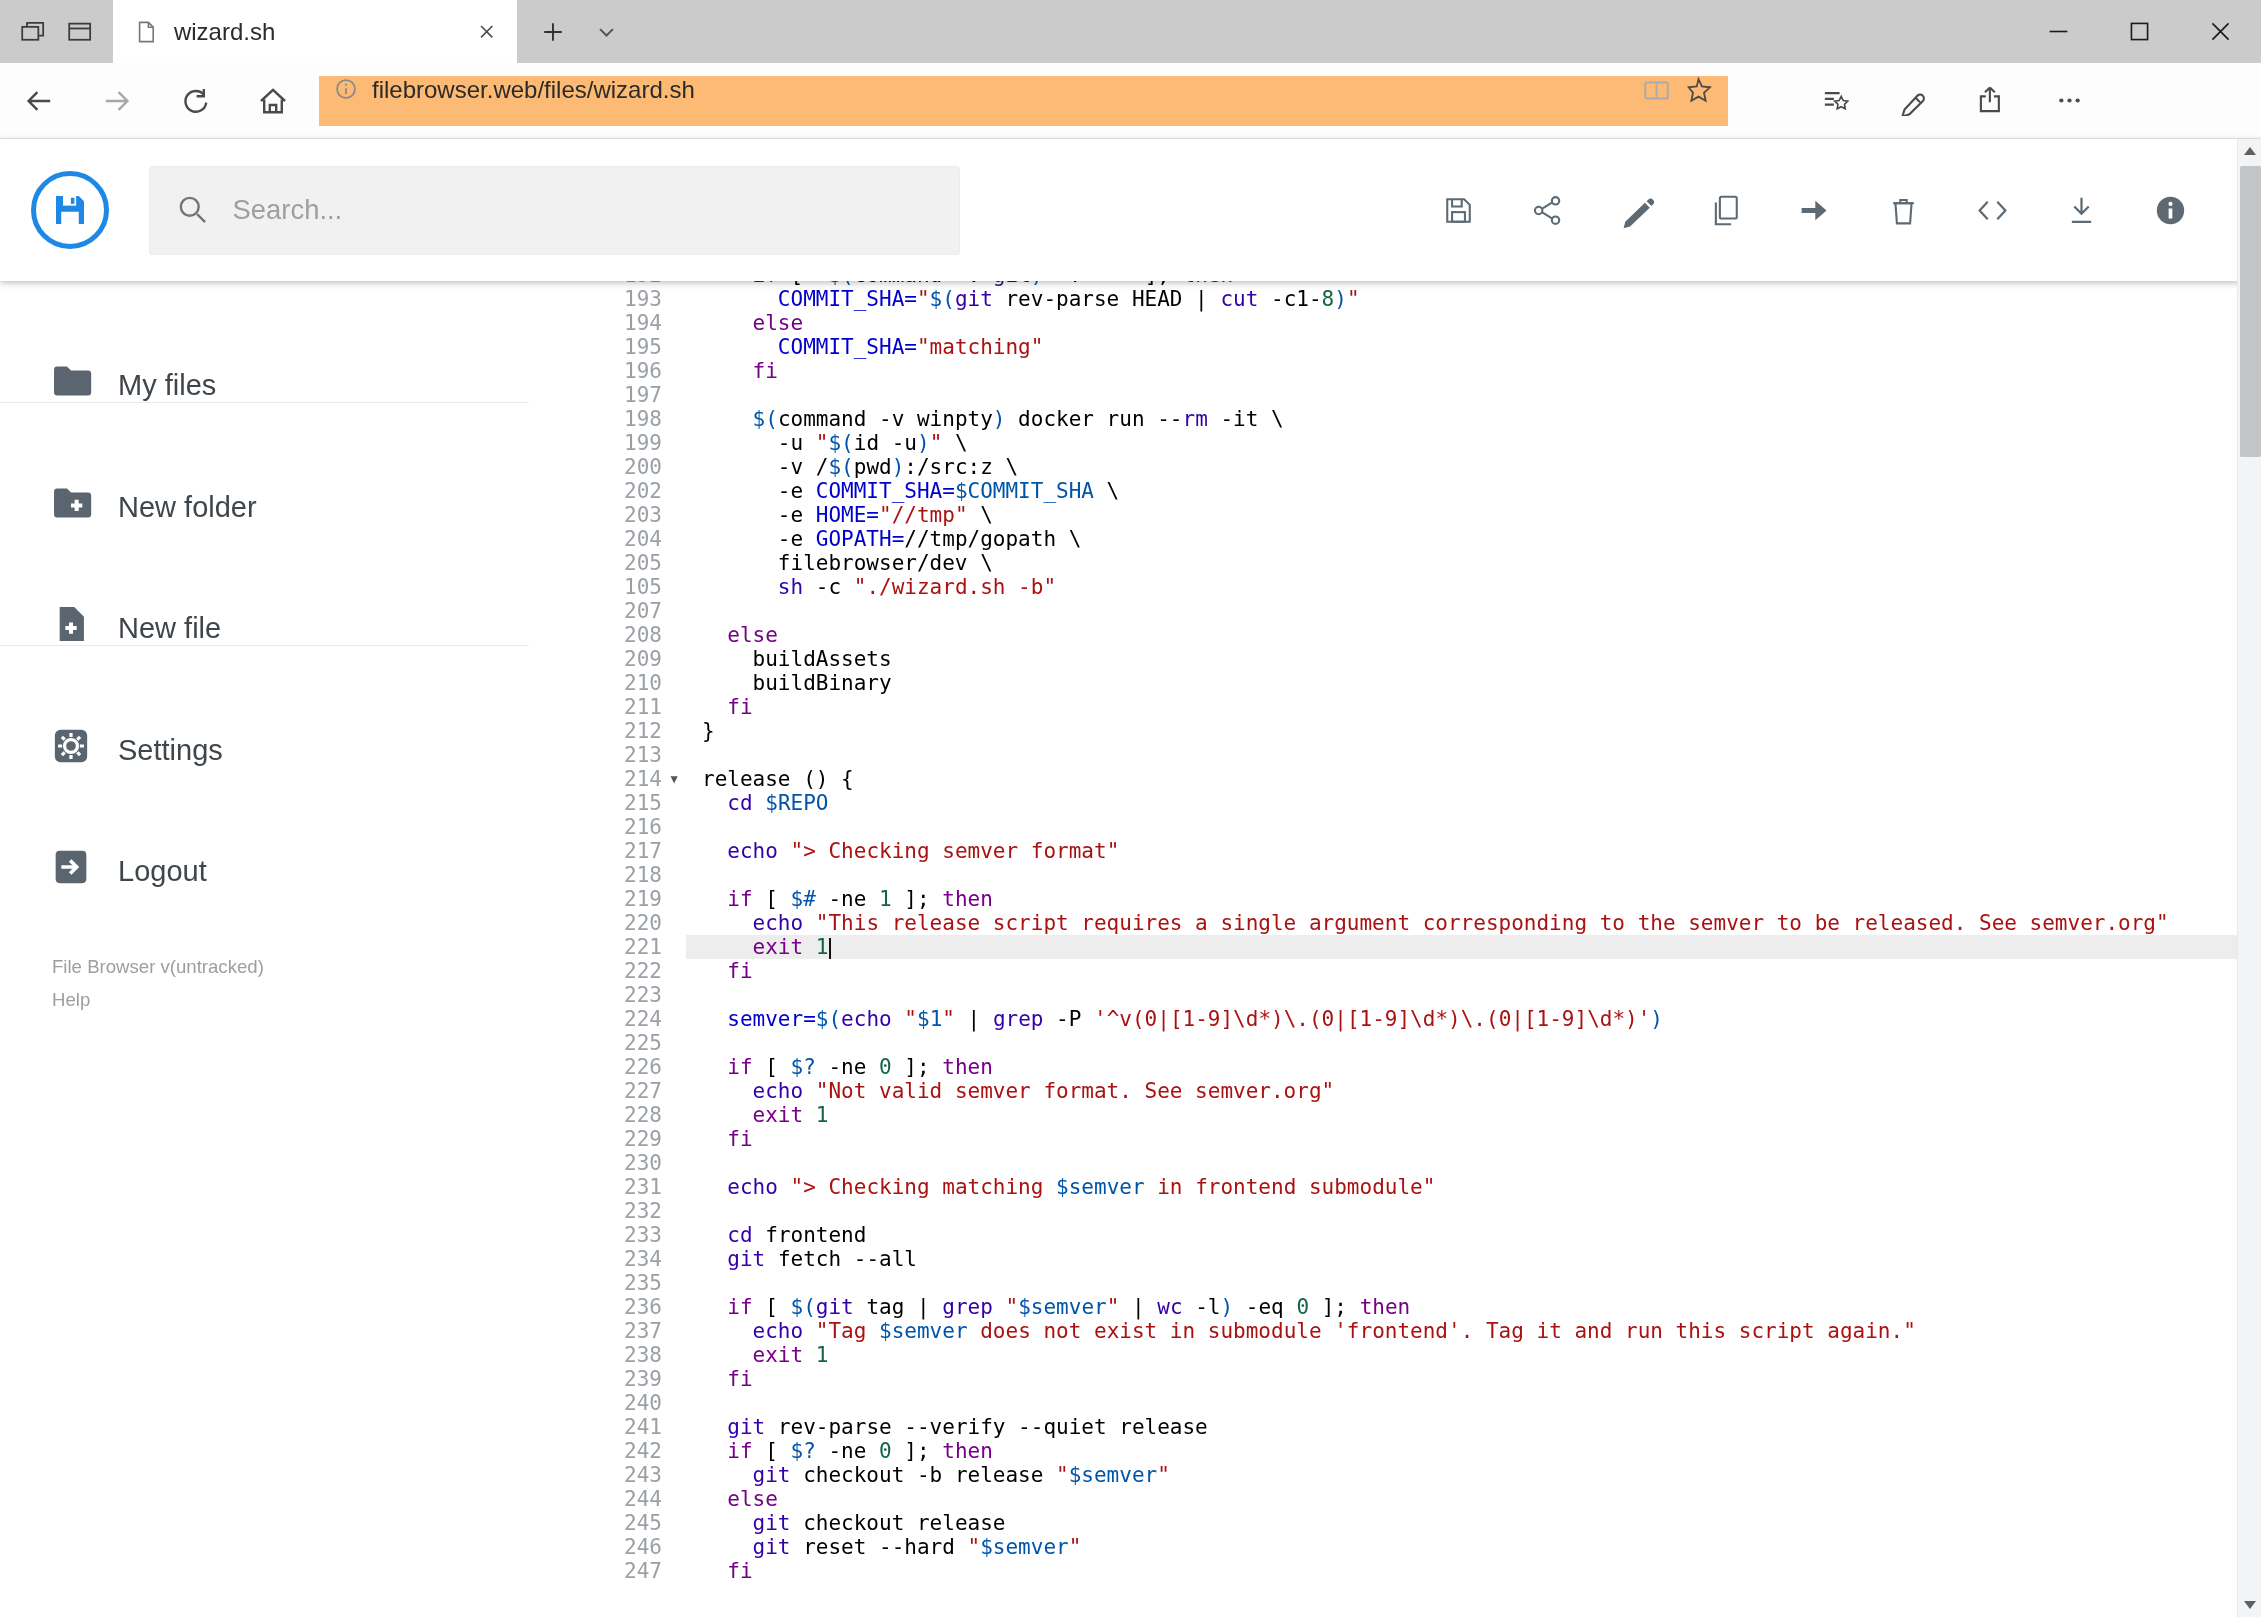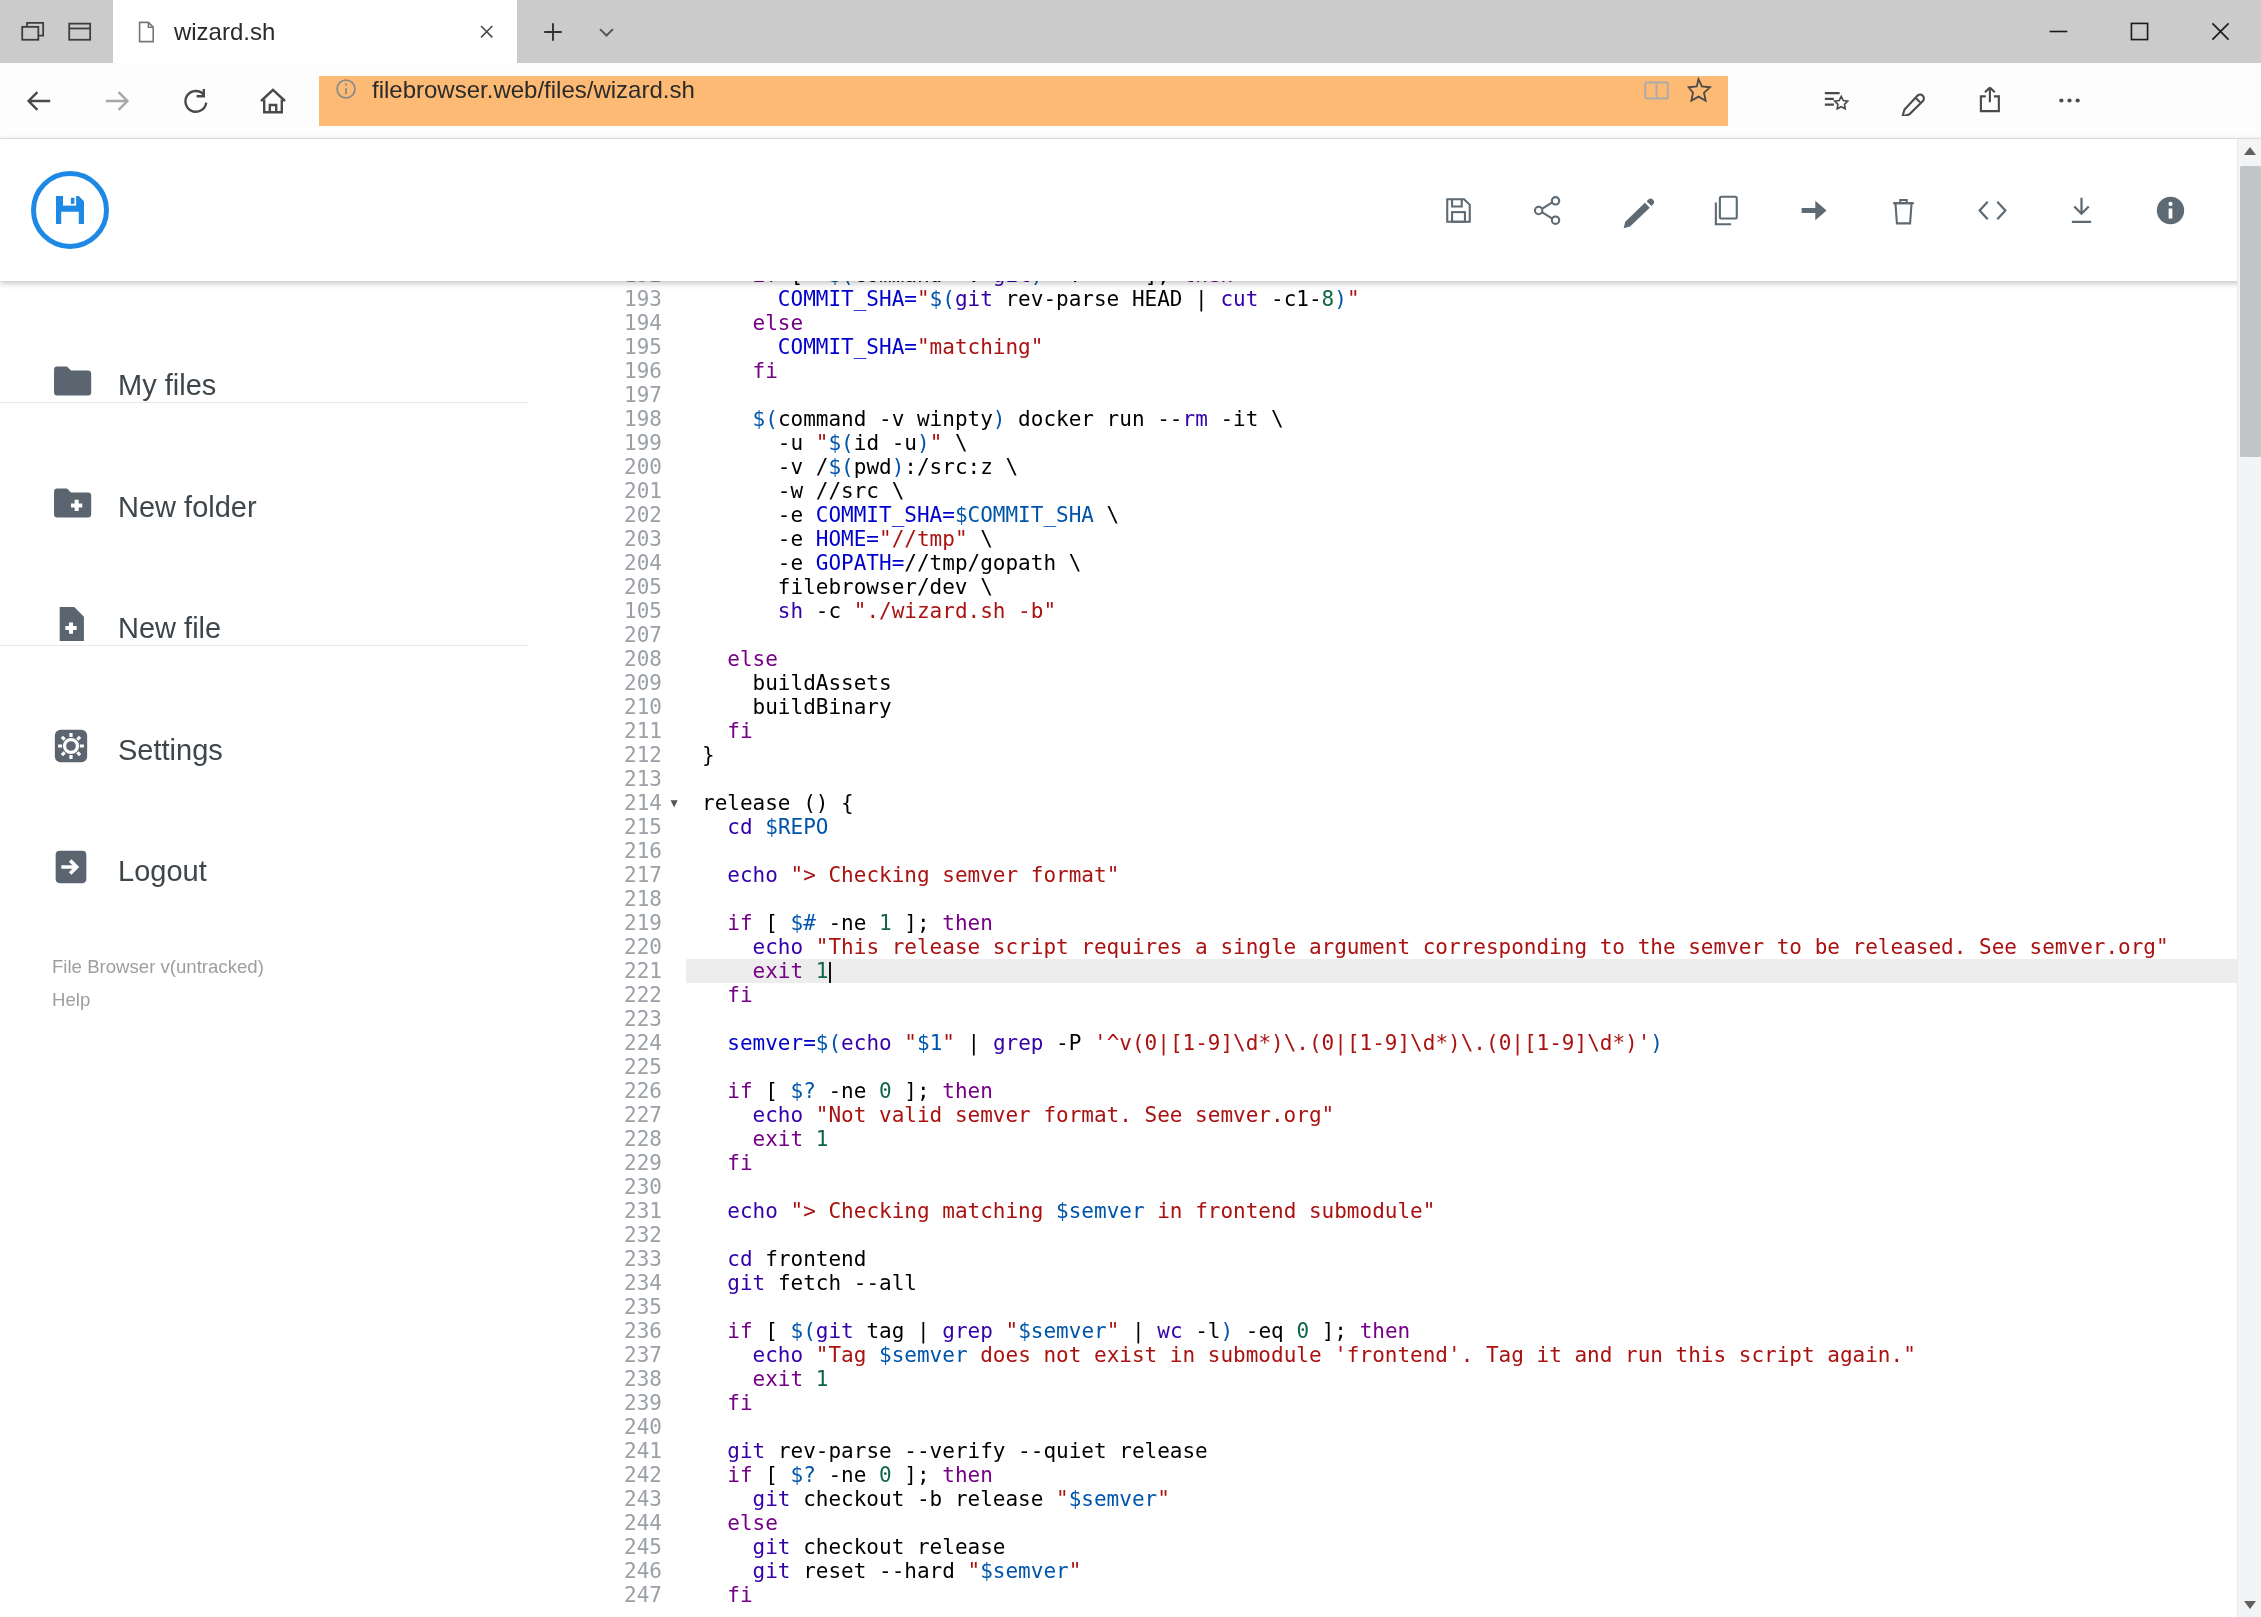--- a/index.html
+++ b/index.html
@@ -198,20 +198,29 @@
 </div>
 
 <div class="appheader">
   <div class="logo">
     <svg width="42" height="42" viewBox="0 0 48 48">
         <path d="M8 8 h26 l6 6 v26 H8 z" fill="#1e88e5"></path>
         <rect x="16" y="8" width="15" height="11" fill="#fff"></rect>
         <rect x="25" y="10" width="4" height="7" fill="#1e88e5"></rect>
         <rect x="14" y="26" width="20" height="14" fill="#fff"></rect>
       </svg>
+  </div>
+  <div class="search">
+    <span>
+      <svg width="34" height="34" viewBox="0 0 42 42" fill="none" stroke="#757575" stroke-width="3">
+          <circle cx="17" cy="17" r="11"></circle>
+          <path d="M26 26 l10 10"></path>
+        </svg>
+    </span>
+    <input type="text" placeholder="Search..." style="">
   </div>
   <div class="toolbar">
     <div class="tbtn">
       <svg width="37" height="37" viewBox="0 0 46 46" fill="none" stroke="#5d6a73" stroke-width="2.6">
           <path d="M9 9 h21 l7 7 v21 H9 z"></path>
           <path d="M15 9 v9 h12 V9"></path>
           <rect x="15" y="25" width="16" height="12"></rect>
         </svg>
     </div>
     <div class="tbtn">
@@ -324,21 +333,20 @@
     <div class="code">
         <div class="cm-line"><div class="gut"><span class="lnum">192</span><span class="fold"></span></div><div class="txt">    <span class="kw">if</span> [ <span class="str">"</span><span class="vr">$(</span>command -v <span class="bi">git</span><span class="vr">)</span><span class="str">"</span> != <span class="str">"</span><span class="str">"</span> ]; <span class="kw">then</span></div></div>
         <div class="cm-line"><div class="gut"><span class="lnum">193</span><span class="fold"></span></div><div class="txt">      <span class="df">COMMIT_SHA=</span><span class="str">"</span><span class="vr">$(</span><span class="bi">git</span> rev-parse HEAD | <span class="bi">cut</span> -c1-<span class="nm">8</span><span class="vr">)</span><span class="str">"</span></div></div>
         <div class="cm-line"><div class="gut"><span class="lnum">194</span><span class="fold"></span></div><div class="txt">    <span class="kw">else</span></div></div>
         <div class="cm-line"><div class="gut"><span class="lnum">195</span><span class="fold"></span></div><div class="txt">      <span class="df">COMMIT_SHA=</span><span class="str">"</span><span class="str">matching</span><span class="str">"</span></div></div>
         <div class="cm-line"><div class="gut"><span class="lnum">196</span><span class="fold"></span></div><div class="txt">    <span class="kw">fi</span></div></div>
         <div class="cm-line"><div class="gut"><span class="lnum">197</span><span class="fold"></span></div><div class="txt"></div></div>
         <div class="cm-line"><div class="gut"><span class="lnum">198</span><span class="fold"></span></div><div class="txt">    <span class="vr">$(</span>command -v winpty<span class="vr">)</span> docker run --<span class="bi">rm</span> -it \</div></div>
         <div class="cm-line"><div class="gut"><span class="lnum">199</span><span class="fold"></span></div><div class="txt">      -u <span class="str">"</span><span class="vr">$(</span>id -u<span class="vr">)</span><span class="str">"</span> \</div></div>
         <div class="cm-line"><div class="gut"><span class="lnum">200</span><span class="fold"></span></div><div class="txt">      -v /<span class="vr">$(</span>pwd<span class="vr">)</span>:/src:z \</div></div>
-        <div class="cm-line"><div class="gut"><span class="lnum">201</span><span class="fold"></span></div><div class="txt">      -w //src \</div></div>
         <div class="cm-line"><div class="gut"><span class="lnum">202</span><span class="fold"></span></div><div class="txt">      -e <span class="df">COMMIT_SHA=</span><span class="vr">$COMMIT_SHA</span> \</div></div>
         <div class="cm-line"><div class="gut"><span class="lnum">203</span><span class="fold"></span></div><div class="txt">      -e <span class="df">HOME=</span><span class="str">"</span><span class="str">//tmp</span><span class="str">"</span> \</div></div>
         <div class="cm-line"><div class="gut"><span class="lnum">204</span><span class="fold"></span></div><div class="txt">      -e <span class="df">GOPATH=</span>//tmp/gopath \</div></div>
         <div class="cm-line"><div class="gut"><span class="lnum">205</span><span class="fold"></span></div><div class="txt">      filebrowser/dev \</div></div>
         <div class="cm-line"><div class="gut"><span class="lnum">105</span><span class="fold"></span></div><div class="txt">      <span class="bi">sh</span> -c <span class="str">"</span><span class="str">./wizard.sh -b</span><span class="str">"</span></div></div>
         <div class="cm-line"><div class="gut"><span class="lnum">207</span><span class="fold"></span></div><div class="txt"></div></div>
         <div class="cm-line"><div class="gut"><span class="lnum">208</span><span class="fold"></span></div><div class="txt">  <span class="kw">else</span></div></div>
         <div class="cm-line"><div class="gut"><span class="lnum">209</span><span class="fold"></span></div><div class="txt">    buildAssets</div></div>
         <div class="cm-line"><div class="gut"><span class="lnum">210</span><span class="fold"></span></div><div class="txt">    buildBinary</div></div>
         <div class="cm-line"><div class="gut"><span class="lnum">211</span><span class="fold"></span></div><div class="txt">  <span class="kw">fi</span></div></div>

